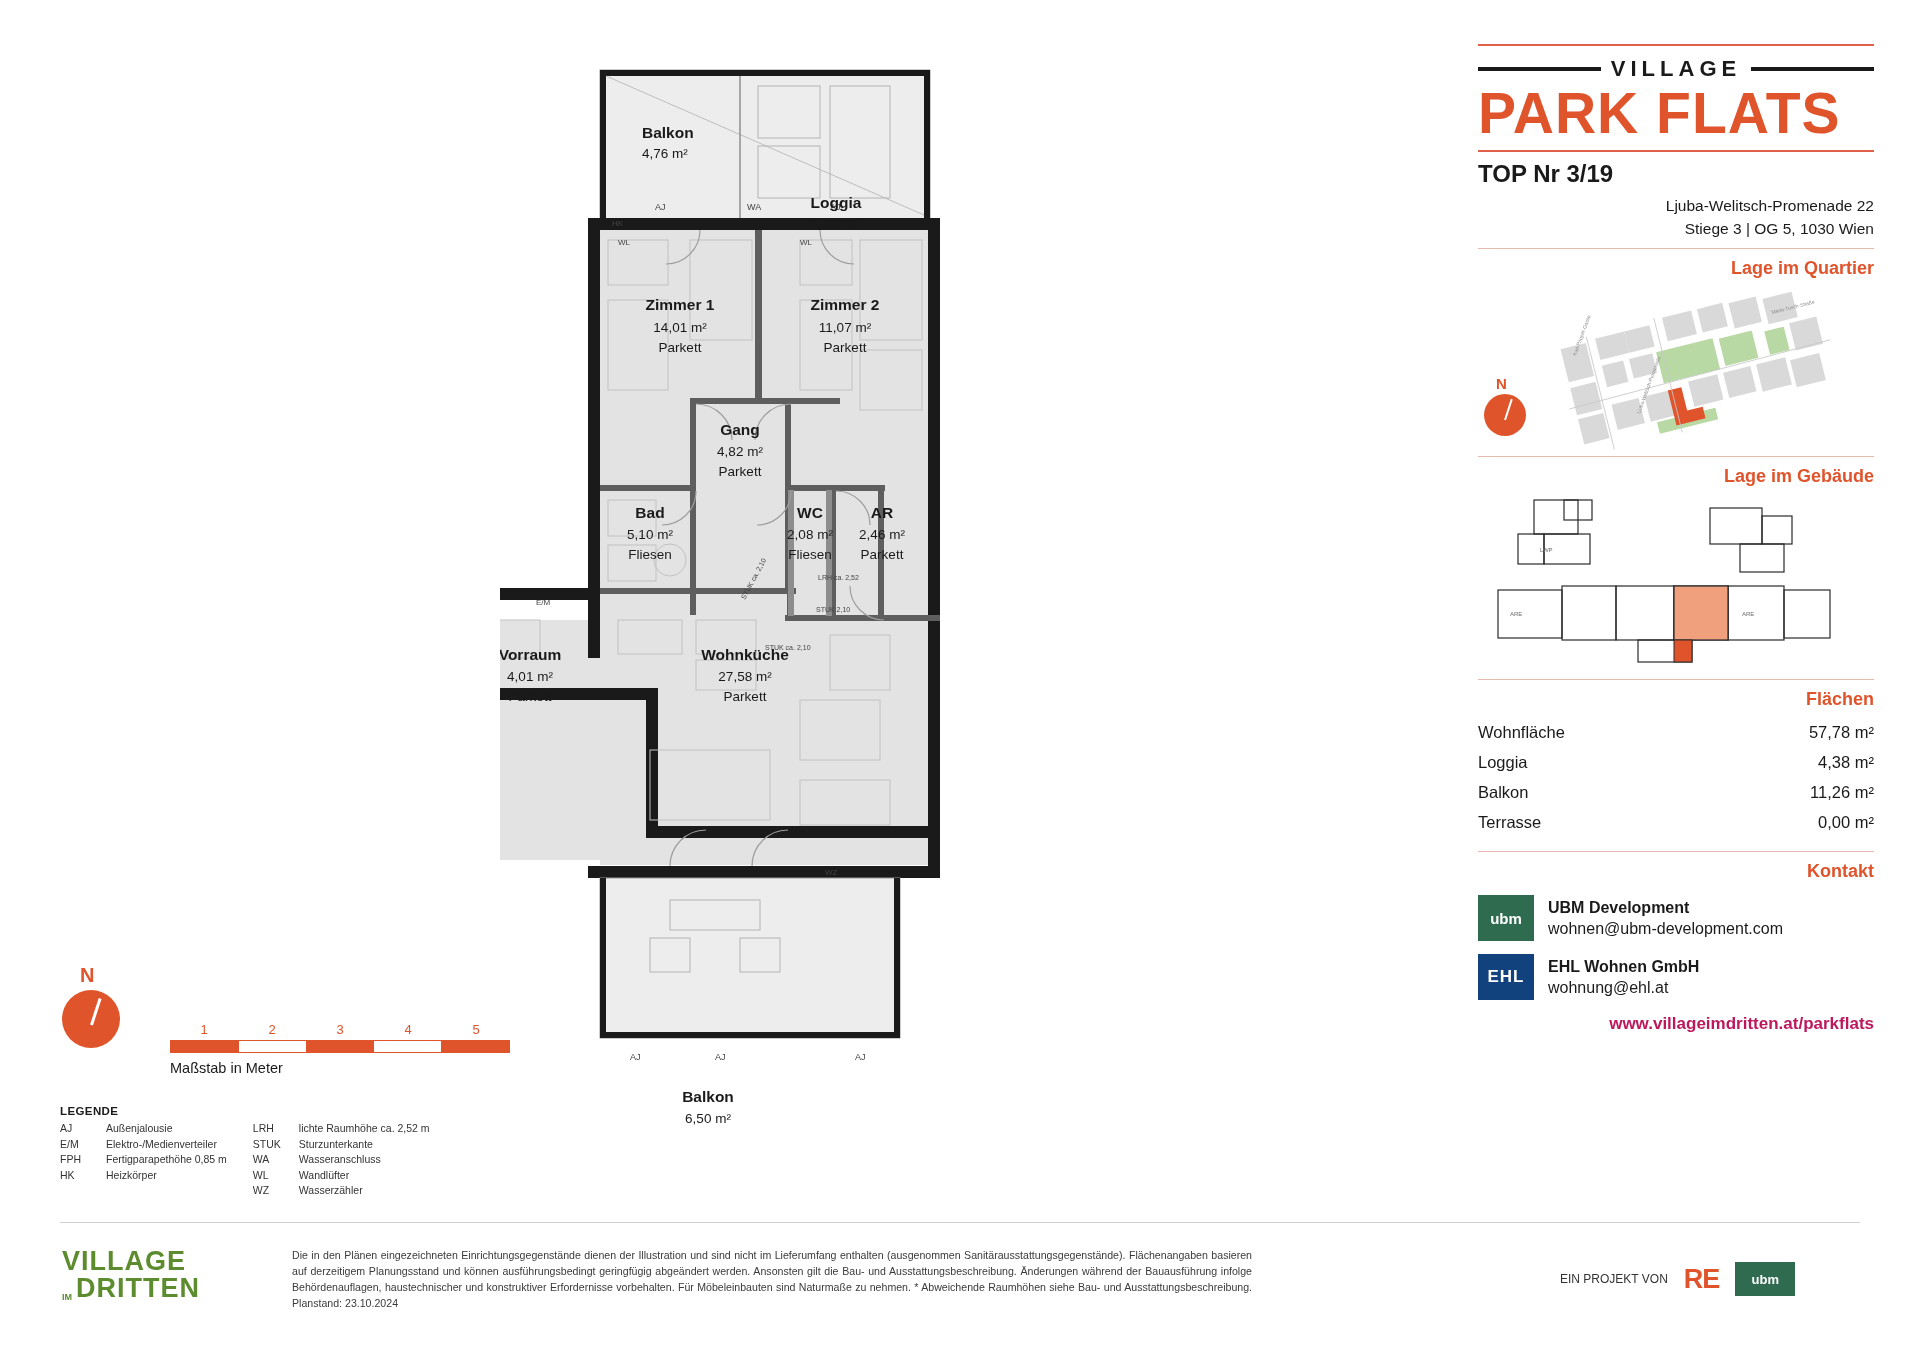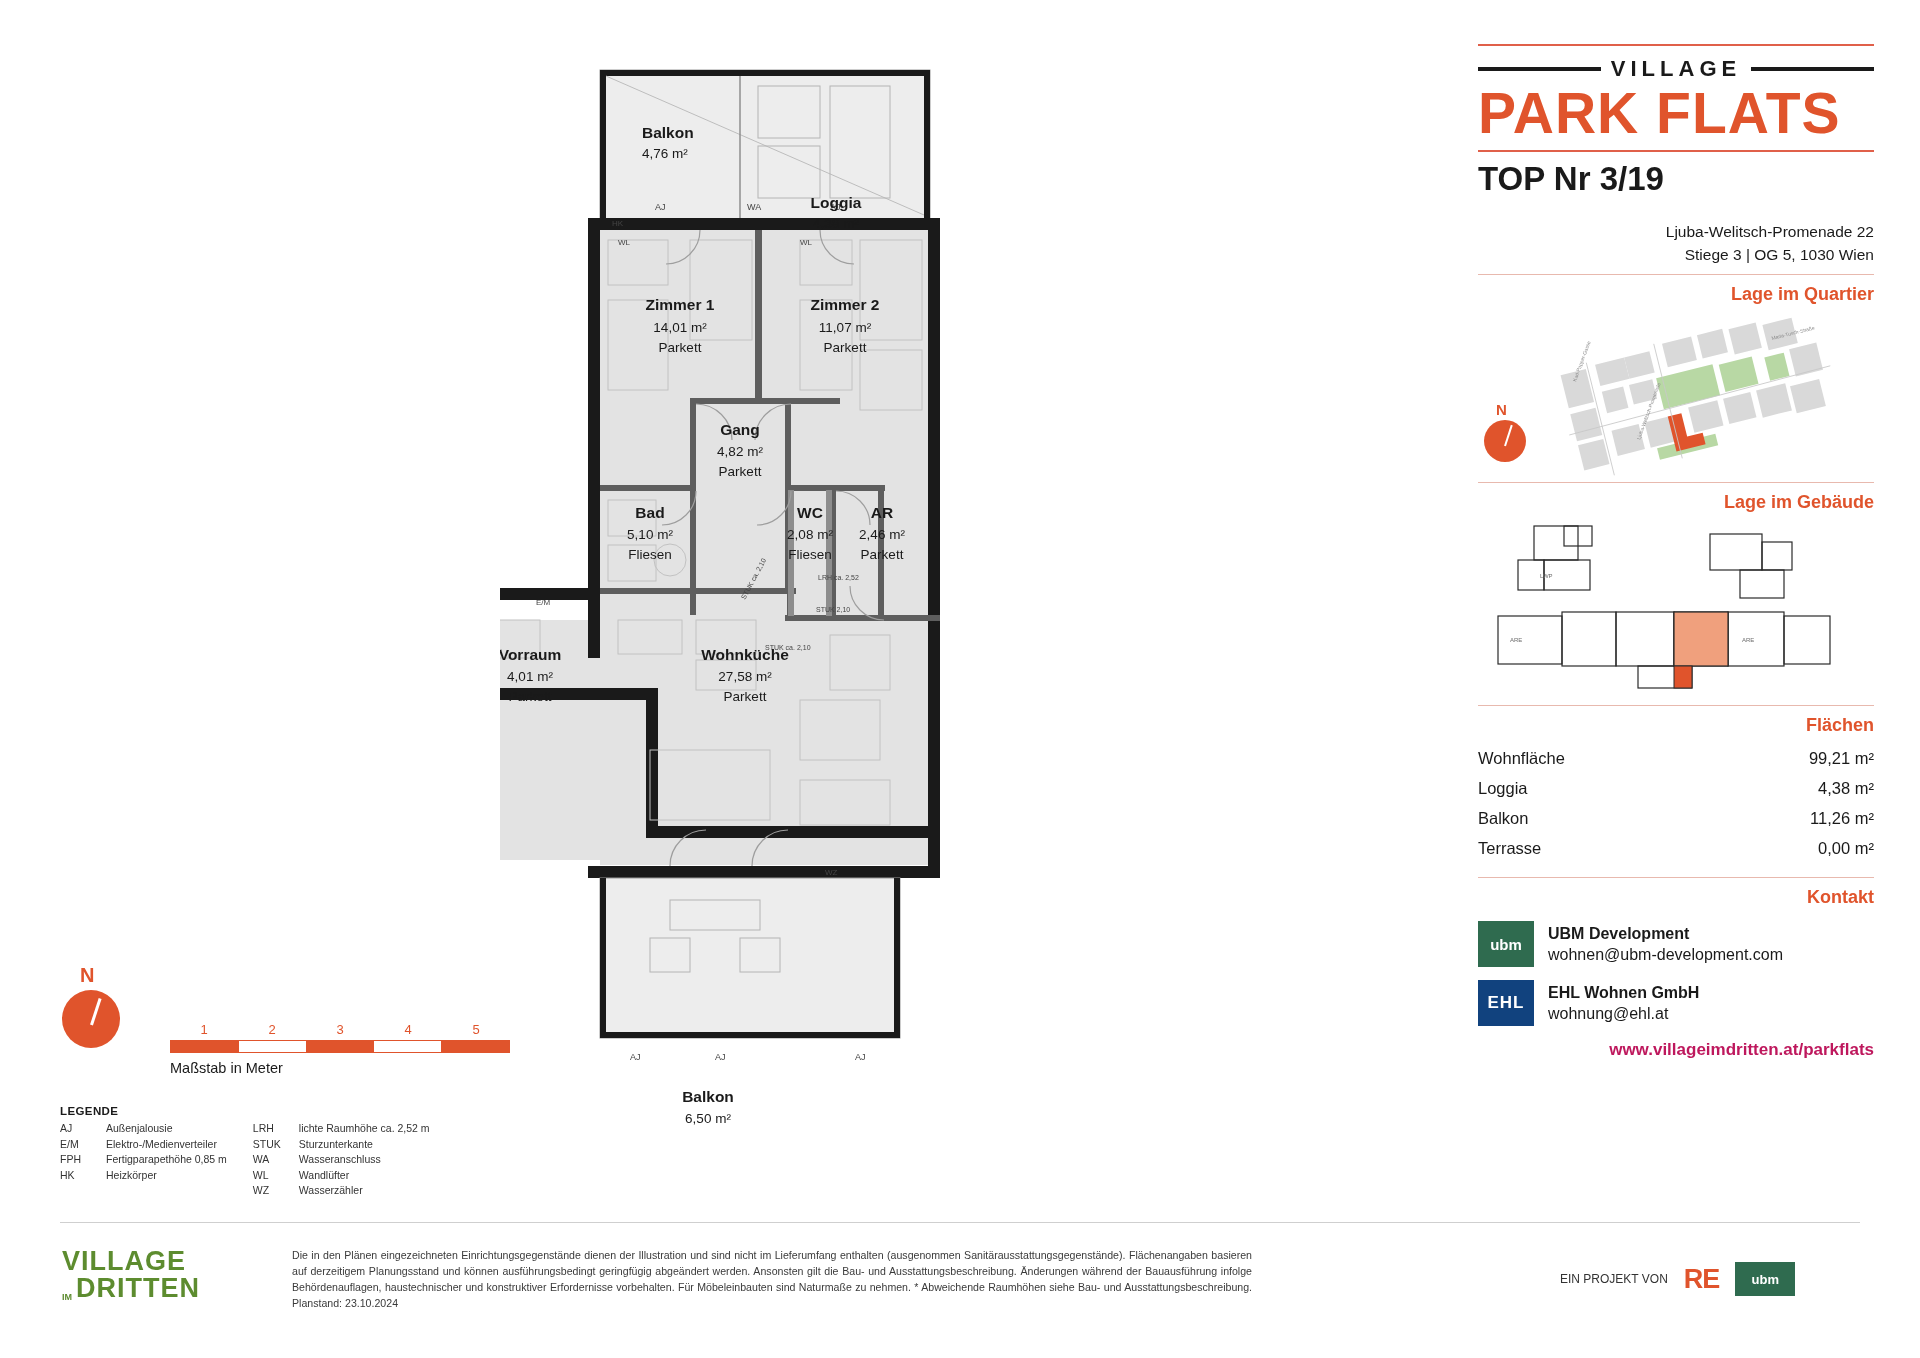--- a/index.html
+++ b/index.html
@@ -21,22 +21,22 @@
   .rule.thin{height:1px;background:#e8b9ae;}
   .brand-top{display:flex;align-items:center;gap:10px;margin-top:10px;}
   .brand-top .bar{flex:1;height:4px;background:#1a1a1a;}
   .brand-top .word{
     font-size:22px;font-weight:bold;letter-spacing:5px;color:#1a1a1a;
   }
   .brand-main{
     font-size:57px;font-weight:bold;letter-spacing:1px;color:#e0542c;
     line-height:1.05;margin-top:2px;
   }
-  .top-nr{font-size:33px;font-weight:bold;margin-top:8px;color:#1a1a1a;}
-  .addr{font-size:15.5px;line-height:1.5;text-align:right;margin-top:22px;color:#1a1a1a;}
+  .top-nr{font-size:24px;font-weight:bold;margin-top:8px;color:#1a1a1a;}
+  .addr{font-size:15.5px;line-height:1.5;text-align:right;margin-top:6px;color:#1a1a1a;}
   .sec-head{
     text-align:right;color:#e0542c;font-size:18px;font-weight:bold;margin:9px 0 7px 0;
   }
 
   
   .quartier{position:relative;height:170px;margin-top:4px;}
   .compass-s{position:absolute;left:6px;top:108px;width:44px;height:44px;}
   .compass-s .c{
     width:42px;height:42px;border-radius:50%;background:#e0542c;position:absolute;top:0;left:0;
   }
@@ -399,21 +399,21 @@
       </svg>
     </div>
 
     <div class="rule thin"></div>
     <div class="sec-head">Flächen</div>
 
     <table class="tbl">
       <tbody>
         <tr>
           <td>Wohnfläche</td>
-          <td class="v">99,21 m²</td>
+          <td class="v">57,78 m²</td>
         </tr>
         <tr>
           <td>Loggia</td>
           <td class="v">4,38 m²</td>
         </tr>
         <tr>
           <td>Balkon</td>
           <td class="v">11,26 m²</td>
         </tr>
         <tr>

